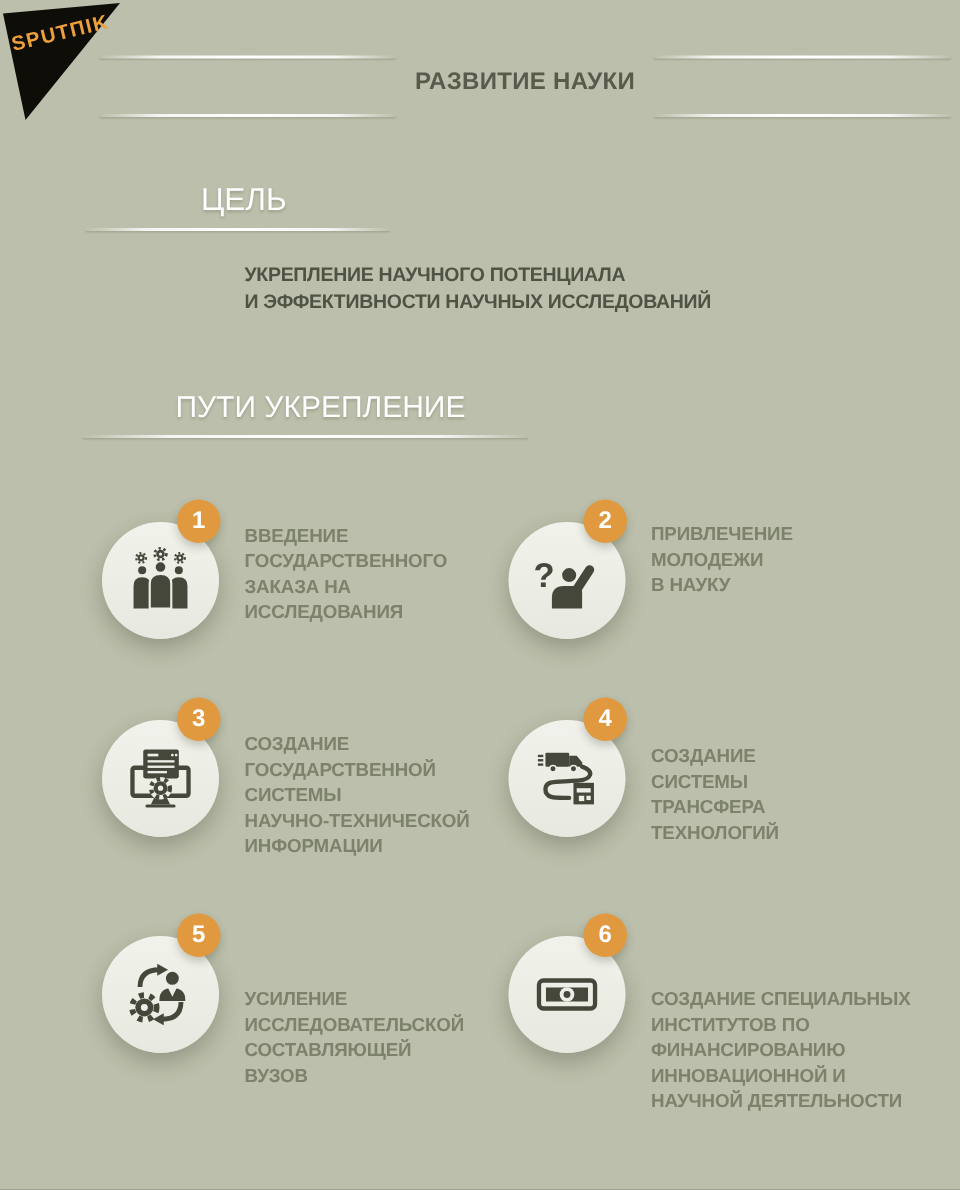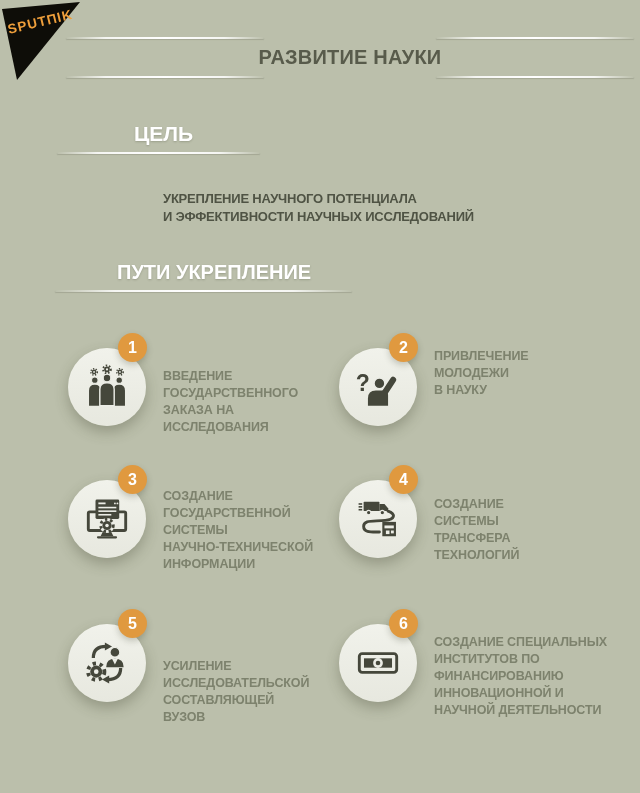--- a/index.html
+++ b/index.html
@@ -11,31 +11,31 @@
   
   .hline {
     position:absolute; height:2px; border-radius:2px;
     background:linear-gradient(90deg, rgba(255,255,255,0) 0%,
       rgba(255,255,255,.85) 20%, #ffffff 50%,
       rgba(255,255,255,.85) 80%, rgba(255,255,255,0) 100%);
     box-shadow:0 1px 1px rgba(60,63,45,.18);
   }
   .page-title {
     position:absolute; top:46px; left:180px; width:340px;
-    text-align:center; font-size:20px; font-weight:bold;
+    text-align:center; font-size:16px; font-weight:bold;
     color:#585b4b; letter-spacing:.2px; white-space:nowrap;
   }
   .section-heading {
-    position:absolute; color:#ffffff; font-weight:bold;
+    position:absolute; color:#ffffff; font-weight:normal;
     text-shadow:0 1px 2px rgba(60,63,45,.25); white-space:nowrap;
   }
   #goal-heading { left:134px; top:122px; font-size:21px; }
   #ways-heading { left:117px; top:261px; font-size:20px; }
   .goal-text {
-    position:absolute; left:163px; top:190px;
+    position:absolute; left:163px; top:174px;
     font-size:13px; font-weight:bold; color:#4f5344;
     line-height:18px; letter-spacing:-.2px; white-space:pre-line;
   }
   .item { position:absolute; display:flex; gap:17px; }
   .disc-wrap { position:relative; width:78px; height:78px; flex:none; }
   .disc {
     width:78px; height:78px; border-radius:50%;
     background:linear-gradient(180deg,#f1f2eb 0%,#e7e8df 100%);
     box-shadow:0 6px 14px rgba(55,60,40,.30);
     display:flex; align-items:center; justify-content:center;
@@ -104,21 +104,21 @@
           <circle cx="15" cy="22.5" r="4.5" fill="currentColor" stroke="#ecede6" stroke-width="1.5"></circle>
           <circle cx="49" cy="22.5" r="4.5" fill="currentColor" stroke="#ecede6" stroke-width="1.5"></circle>
           <circle cx="32" cy="19.5" r="5.2" fill="currentColor" stroke="#ecede6" stroke-width="1.5"></circle>
           <use href="#gear" transform="translate(14 11) scale(0.75)"></use>
           <use href="#gear" transform="translate(32 7.5) scale(0.9)"></use>
           <use href="#gear" transform="translate(50 11) scale(0.75)"></use>
         </svg>
       </div>
       <div class="badge">1</div>
     </div>
-    <div class="item-text" style="margin-top:20px">ВВЕДЕНИЕ
+    <div class="item-text" style="margin-top:1px">ВВЕДЕНИЕ
 ГОСУДАРСТВЕННОГО
 ЗАКАЗА НА
 ИССЛЕДОВАНИЯ</div>
   </div>
 
   <div class="item" id="item-2">
     <div class="disc-wrap">
       <div class="disc">
         <svg class="icon" width="46" height="46" viewBox="0 0 64 64">
           <text x="1" y="38" font-size="32" font-weight="bold" fill="currentColor" font-family="Liberation Sans, sans-serif">?</text>
@@ -214,20 +214,20 @@
       <div class="disc">
         <svg class="icon" width="46" height="46" viewBox="0 0 64 64">
           <rect x="6" y="19" width="52" height="26" rx="4" fill="none" stroke="currentColor" stroke-width="4"></rect>
           <rect x="12.5" y="25.5" width="39" height="13" fill="currentColor"></rect>
           <circle cx="32" cy="32" r="6.8" fill="#ecede6"></circle>
           <circle cx="32" cy="32" r="3.2" fill="currentColor"></circle>
         </svg>
       </div>
       <div class="badge">6</div>
     </div>
-    <div class="item-text" style="margin-top:10px">СОЗДАНИЕ СПЕЦИАЛЬНЫХ
+    <div class="item-text" style="margin-top:34px">СОЗДАНИЕ СПЕЦИАЛЬНЫХ
 ИНСТИТУТОВ ПО
 ФИНАНСИРОВАНИЮ
 ИННОВАЦИОННОЙ И
 НАУЧНОЙ ДЕЯТЕЛЬНОСТИ</div>
   </div>
 
 </div>
 
 </body></html>

